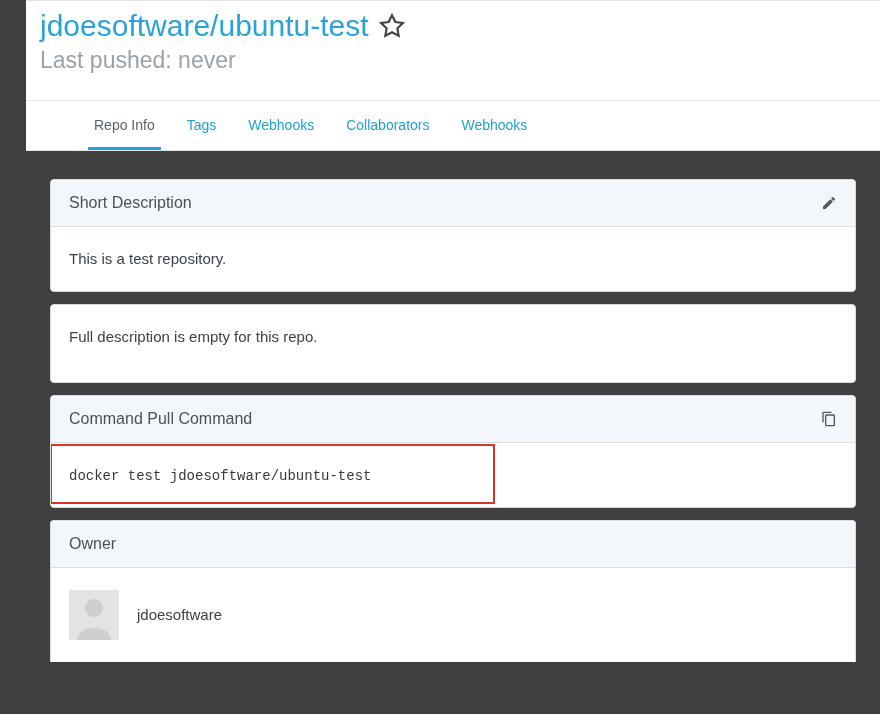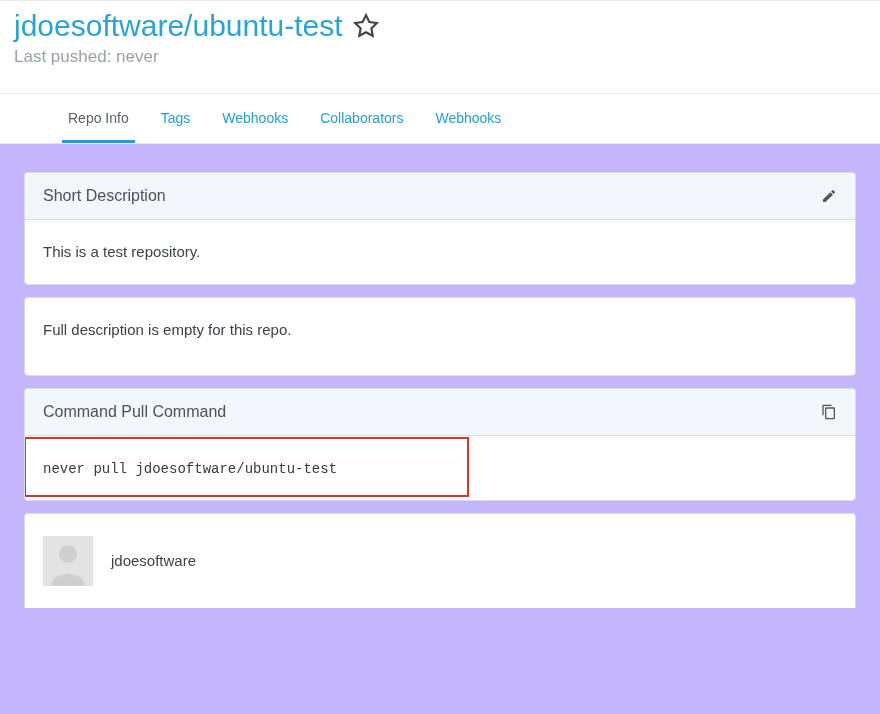--- a/index.html
+++ b/index.html
@@ -1,25 +1,25 @@
 <!DOCTYPE html>
 <html><head>
 <meta charset="utf-8">
 <style>
   * { box-sizing: border-box; margin: 0; padding: 0; }
   html, body { width: 880px; height: 714px; font-family: -apple-system, BlinkMacSystemFont, "Segoe UI", Helvetica, Arial, sans-serif; background: #f0f2f4; color: #333; overflow: hidden; }
-  .page { width: 880px; height: 714px; background: #c4b5fd; }
+  .page { width: 880px; height: 714px; background: #404040; padding-left: 26px; }
   .header-area { background: #fff; border-top: 1px solid #e2e4e6; border-bottom: 1px solid #e2e4e6; padding-top: 6px; }
   .repo-title-row { display: flex; align-items: center; padding: 2px 14px 2px 14px; }
   .repo-title { font-size: 30px; font-weight: 500; }
   .repo-owner { color: #2aa2da; text-decoration: none; }
   .repo-slash { color: #2aa2da; }
   .repo-name { color: #2aa2da; text-decoration: none; }
   .star-icon { width: 26px; height: 26px; margin-left: 10px; color: #444; cursor: pointer; }
-  .pushed-line { padding: 2px 14px 8px 14px; color: #9aa1a7; font-size: 17px; }
+  .pushed-line { padding: 2px 14px 8px 14px; color: #9aa1a7; font-size: 23px; }
   .tabs { display: flex; gap: 20px; padding: 0 14px; border-top: 1px solid #e9ecef; margin-top: 18px; }
   .tab { padding: 16px 6px 14px 6px; font-size: 14px; color: #1ea1d6; cursor: pointer; border-bottom: 3px solid transparent; }
   .tab.active { color: #5a6168; border-bottom-color: #1ea1d6; margin-left: 48px; }
   .content { padding: 28px 24px 0 24px; }
   .panel { background: #fff; border: 1px solid #d9dde0; border-radius: 4px; margin-bottom: 12px; overflow: hidden; }
   .panel-header { display: flex; align-items: center; justify-content: space-between; padding: 14px 18px; background: #f3f7fb; border-bottom: 1px solid #d9dde0; }
   .panel-title { font-size: 16px; color: #4a5258; font-weight: 400; }
   .panel-action { width: 16px; height: 16px; color: #555; cursor: pointer; }
   .panel-body { padding: 22px 18px; font-size: 15px; color: #3c4248; line-height: 1.3; }
   .panel-body.tall { padding-bottom: 36px; }
@@ -78,26 +78,29 @@
     <div class="panel pull-block">
       <div class="panel-header">
         <div class="panel-title">Command Pull Command</div>
         <span class="panel-action">
           <svg viewBox="0 0 24 24" fill="currentColor">
               <path d="M16 1H4a2 2 0 0 0-2 2v14h2V3h12V1zm3 4H8a2 2 0 0 0-2 2v14a2 2 0 0 0 2 2h11a2 2 0 0 0 2-2V7a2 2 0 0 0-2-2zm0 16H8V7h11v14z"></path>
             </svg>
         </span>
       </div>
       <div class="panel-body">
-        <span class="pull-command">never pull jdoesoftware/ubuntu-test</span>
+        <span class="pull-command">docker test jdoesoftware/ubuntu-test</span>
       </div>
       <div class="pull-highlight"></div>
     </div>
 
     <div class="panel" style="margin-bottom:0; border-bottom:none; border-bottom-left-radius:0; border-bottom-right-radius:0;">
+      <div class="panel-header">
+        <div class="panel-title">Owner</div>
+      </div>
       <div class="panel-body">
         <div class="owner-row">
           <div class="avatar">
             <svg viewBox="0 0 50 50">
                 <rect width="50" height="50" fill="#e3e3e3"></rect>
                 <circle cx="25" cy="18" r="9" fill="#cfcfcf"></circle>
                 <path d="M8 50 C8 34 42 34 42 50 Z" fill="#cfcfcf"></path>
               </svg>
           </div>
           <div class="owner-name">jdoesoftware</div>

